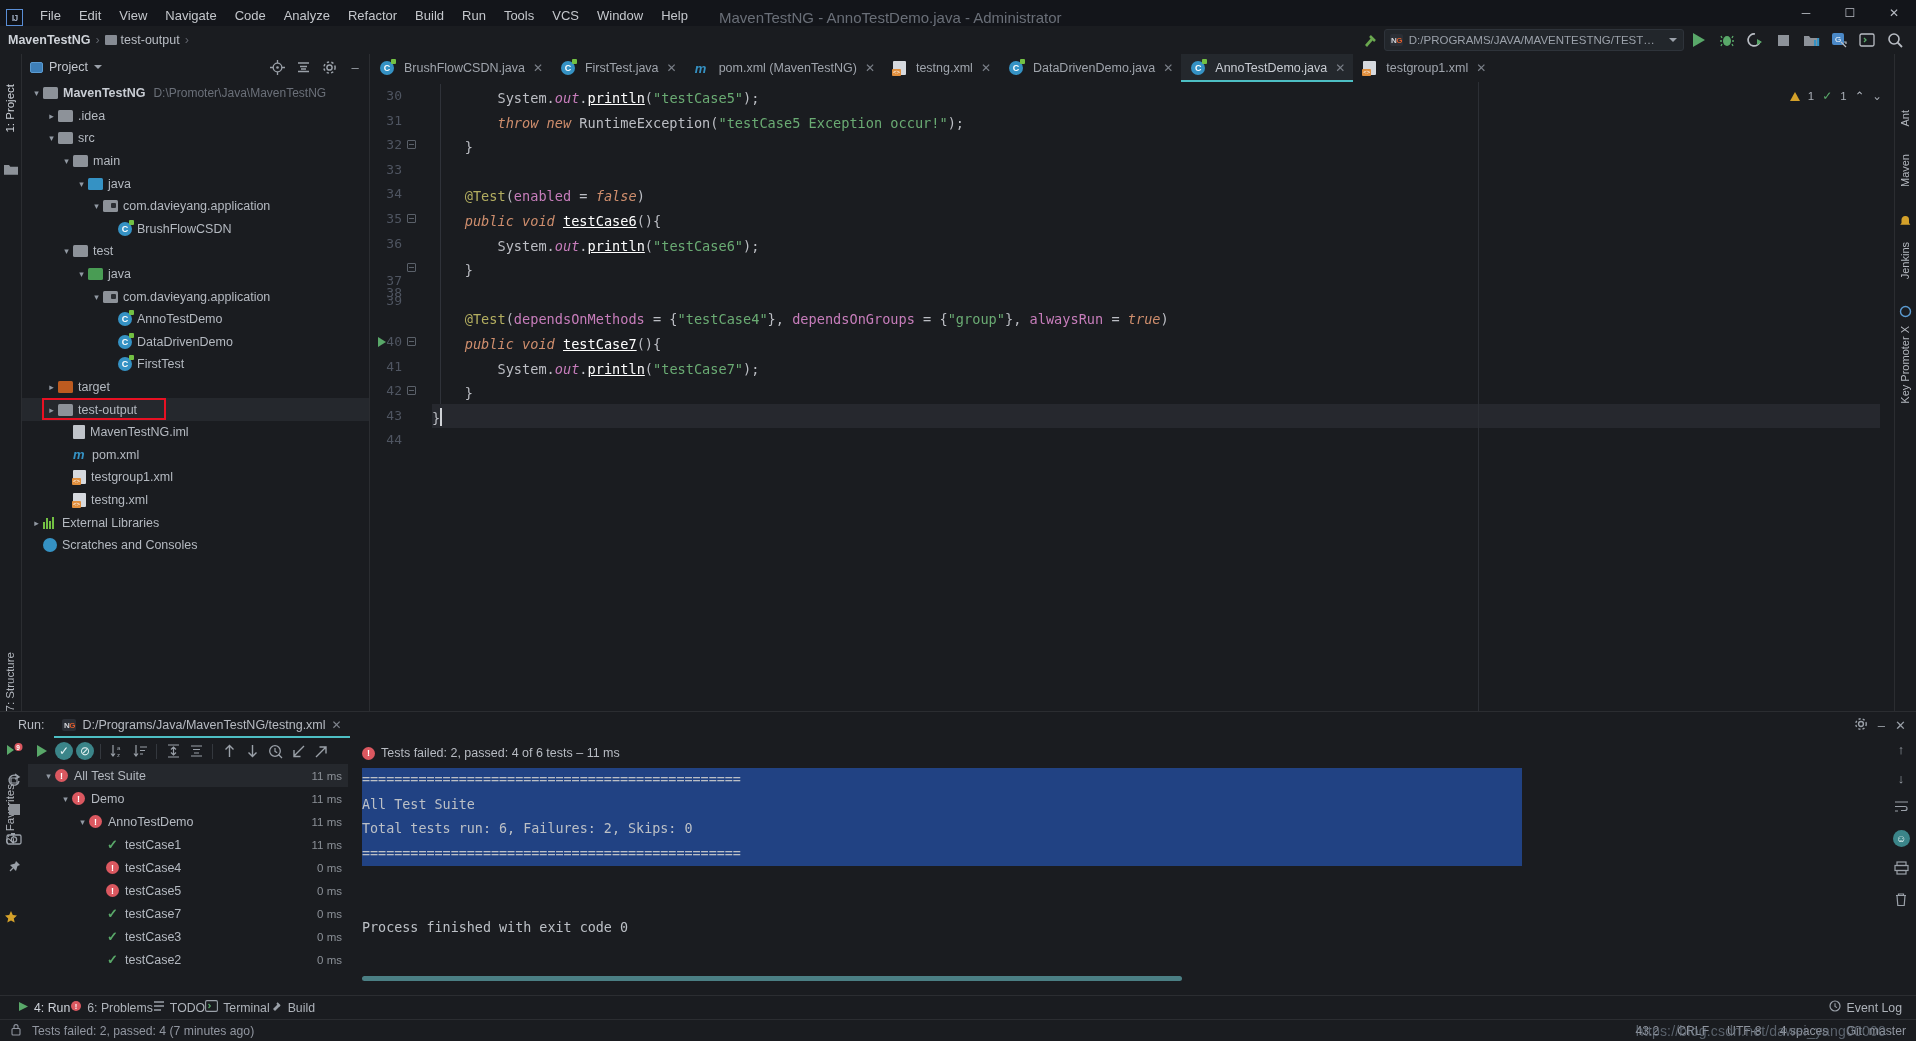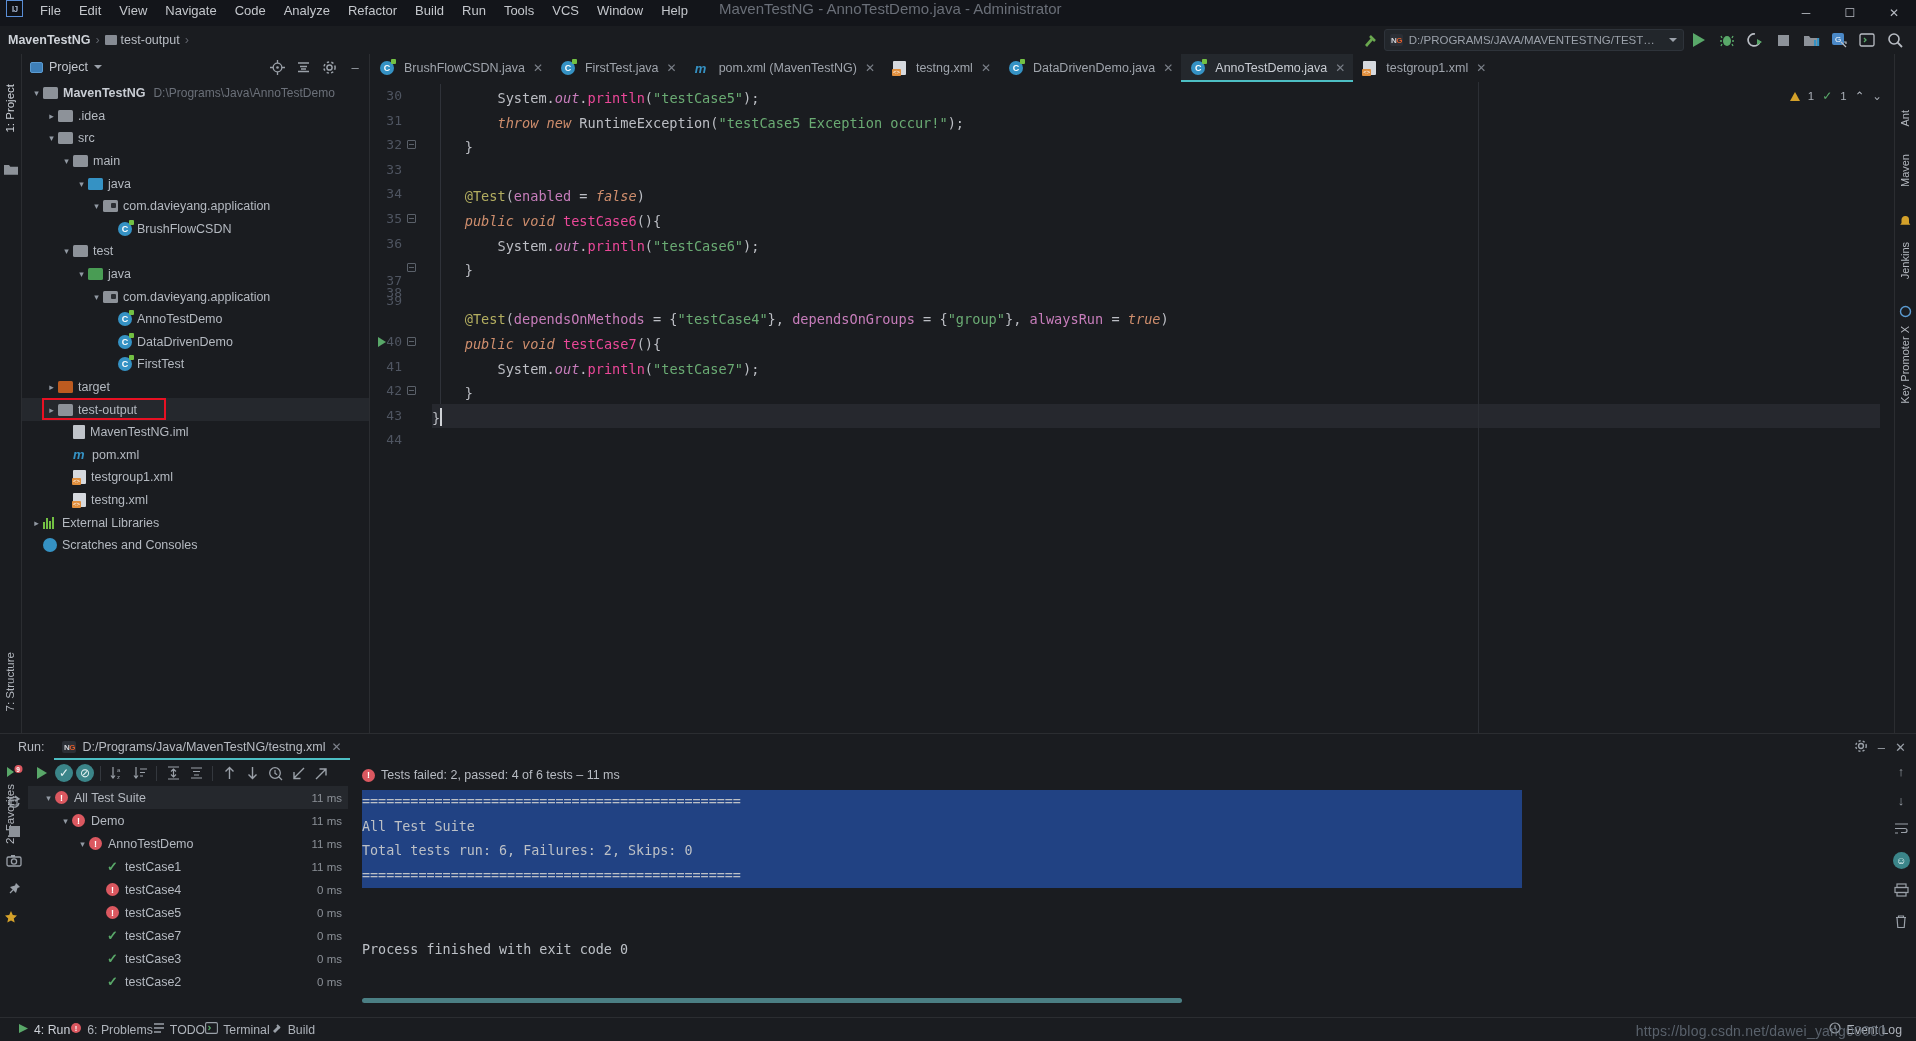--- a/index.html
+++ b/index.html
@@ -7,21 +7,21 @@
     width: 1916px; height: 1041px;
     background: #1e1f22;
     font-family: "Liberation Sans", sans-serif;
     color: #bcbec4;
     overflow: hidden;
   }
   .app { position: relative; width: 1916px; height: 1041px; background: #1a1c20; display: flex; flex-direction: column; }
 
   
   .menubar {
-    height: 26px; background: #13151a; display: flex; align-items: flex-start;
+    height: 26px; background: #13151a; display: flex; align-items: flex-end;
     padding-left: 6px; font-size: 13px; color: #c4c7cc; flex: none;
     position: relative;
   }
   .ij-logo {
     width: 17px; height: 17px; margin-right: 8px; border: 1px solid #5a8ed6;
     background: #0e1015; color: #9aa7bd; font-size: 9px; font-weight: bold;
     display: flex; align-items: center; justify-content: center; letter-spacing: -1px;
   }
   .menu-item { padding: 3px 9px; cursor: default; white-space: nowrap; }
   .win-title {
@@ -181,21 +181,21 @@
   .btitem.act { color:#cdd1d8; }
   .bt-right { position:absolute; right:14px; display:flex; align-items:center; gap:6px; color:#aeb3ba; }
 
   
   .statusbar { height: 22px; background:#1a1c20; border-top:1px solid #2b2d31; display:flex; align-items:center; padding-left:10px; font-size:12.2px; color:#9196a0; flex:none; position:relative; }
   .sb-right { position:absolute; right:10px; display:flex; align-items:center; gap:18px; }
   .watermark { position:absolute; right: 30px; bottom: 2px; color:#6e7884; font-size:14px; opacity:0.75; letter-spacing:0.2px; pointer-events:none; }           
   .ki { color:#cf8e6d; font-style:italic; }
   .s  { color:#6aab73; }           
   .an { color:#b3ae60; }           
-  .fn { color:#ec4899; }           
+  .fn { color:#ffffff;text-decoration:underline; }           
   .cl { color:#bcbec4; }           
   .fl { color:#c77dbb; font-style:italic; }
   .pa { color:#c77dbb; }
 </style>
 </head>
 <body>
 
 <div class="app">
 
   <div class="menubar">
@@ -333,21 +333,21 @@
             </svg>
         </div>
         <div class="ph-ico">–</div>
       </div>
       <div class="tree" id="tree">
           <div class="trow">
             <span style="display:inline-block;width:8px"></span>
             <span class="arr open"></span>
             <span class="fico f-gray" style="position:relative"></span>
             <span class="tlabel bold">MavenTestNG</span>
-            <span class="tpath">D:\Programs\Java\AnnoTestDemo</span>
+            <span class="tpath">D:\Promoter\Java\MavenTestNG</span>
           </div>
           <div class="trow">
             <span style="display:inline-block;width:23px"></span>
             <span class="arr closed"></span>
             <span class="fico f-gray"></span>
             <span class="tlabel">.idea</span>
           </div>
           <div class="trow">
             <span style="display:inline-block;width:23px"></span>
             <span class="arr open"></span>
@@ -849,15 +849,31 @@
     </div>
     <div class="bt-right">
       <span><svg width="12" height="12" viewBox="0 0 12 12">
             <circle cx="6" cy="6" r="5" stroke="#9aa0a8" stroke-width="1.2" fill="none"></circle>
             <path d="M6 3.2 v3.2 l2 1.2" stroke="#9aa0a8" stroke-width="1.1" fill="none"></path>
           </svg></span>
       <span>Event Log</span>
     </div>
   </div>
 
+  <div class="statusbar">
+    <span style="margin-right:10px;">
+      <svg width="12" height="13" viewBox="0 0 12 13">
+          <rect x="2" y="5.5" width="8" height="6.5" rx="1" stroke="#9196a0" stroke-width="1.1" fill="none"></rect>
+          <path d="M4 5.5 V3.6 a2 2 0 0 1 4 0 V5.5" stroke="#9196a0" stroke-width="1.1" fill="none"></path>
+        </svg>
+    </span>
+    <span>Tests failed: 2, passed: 4 (7 minutes ago)</span>
+    <div class="sb-right">
+      <span>43:2</span>
+      <span>CRLF</span>
+      <span>UTF-8</span>
+      <span>4 spaces</span>
+      <span>Git: master</span>
+    </div>
+  </div>
 
   <div class="watermark">https://blog.csdn.net/dawei_yang00000</div>
 </div>
 
 </body></html>

